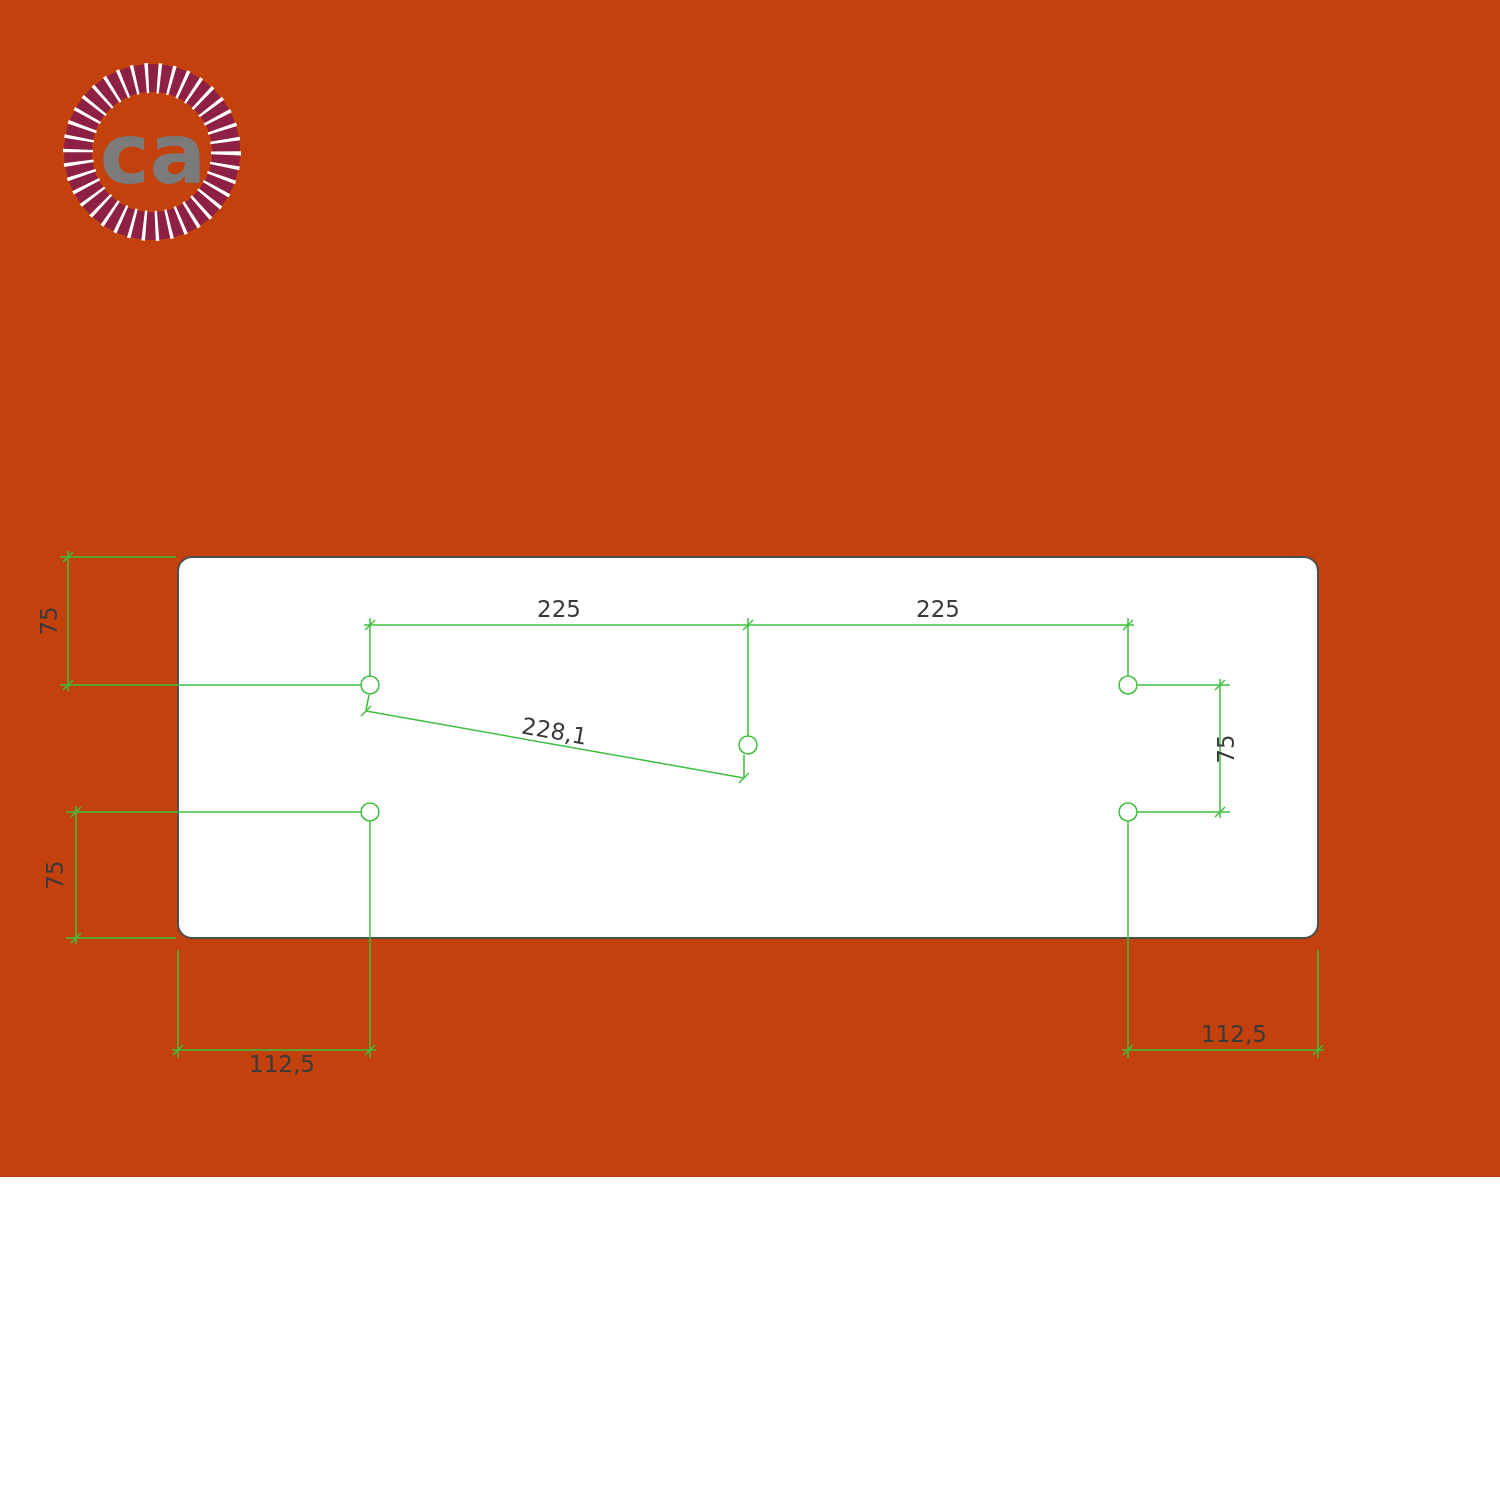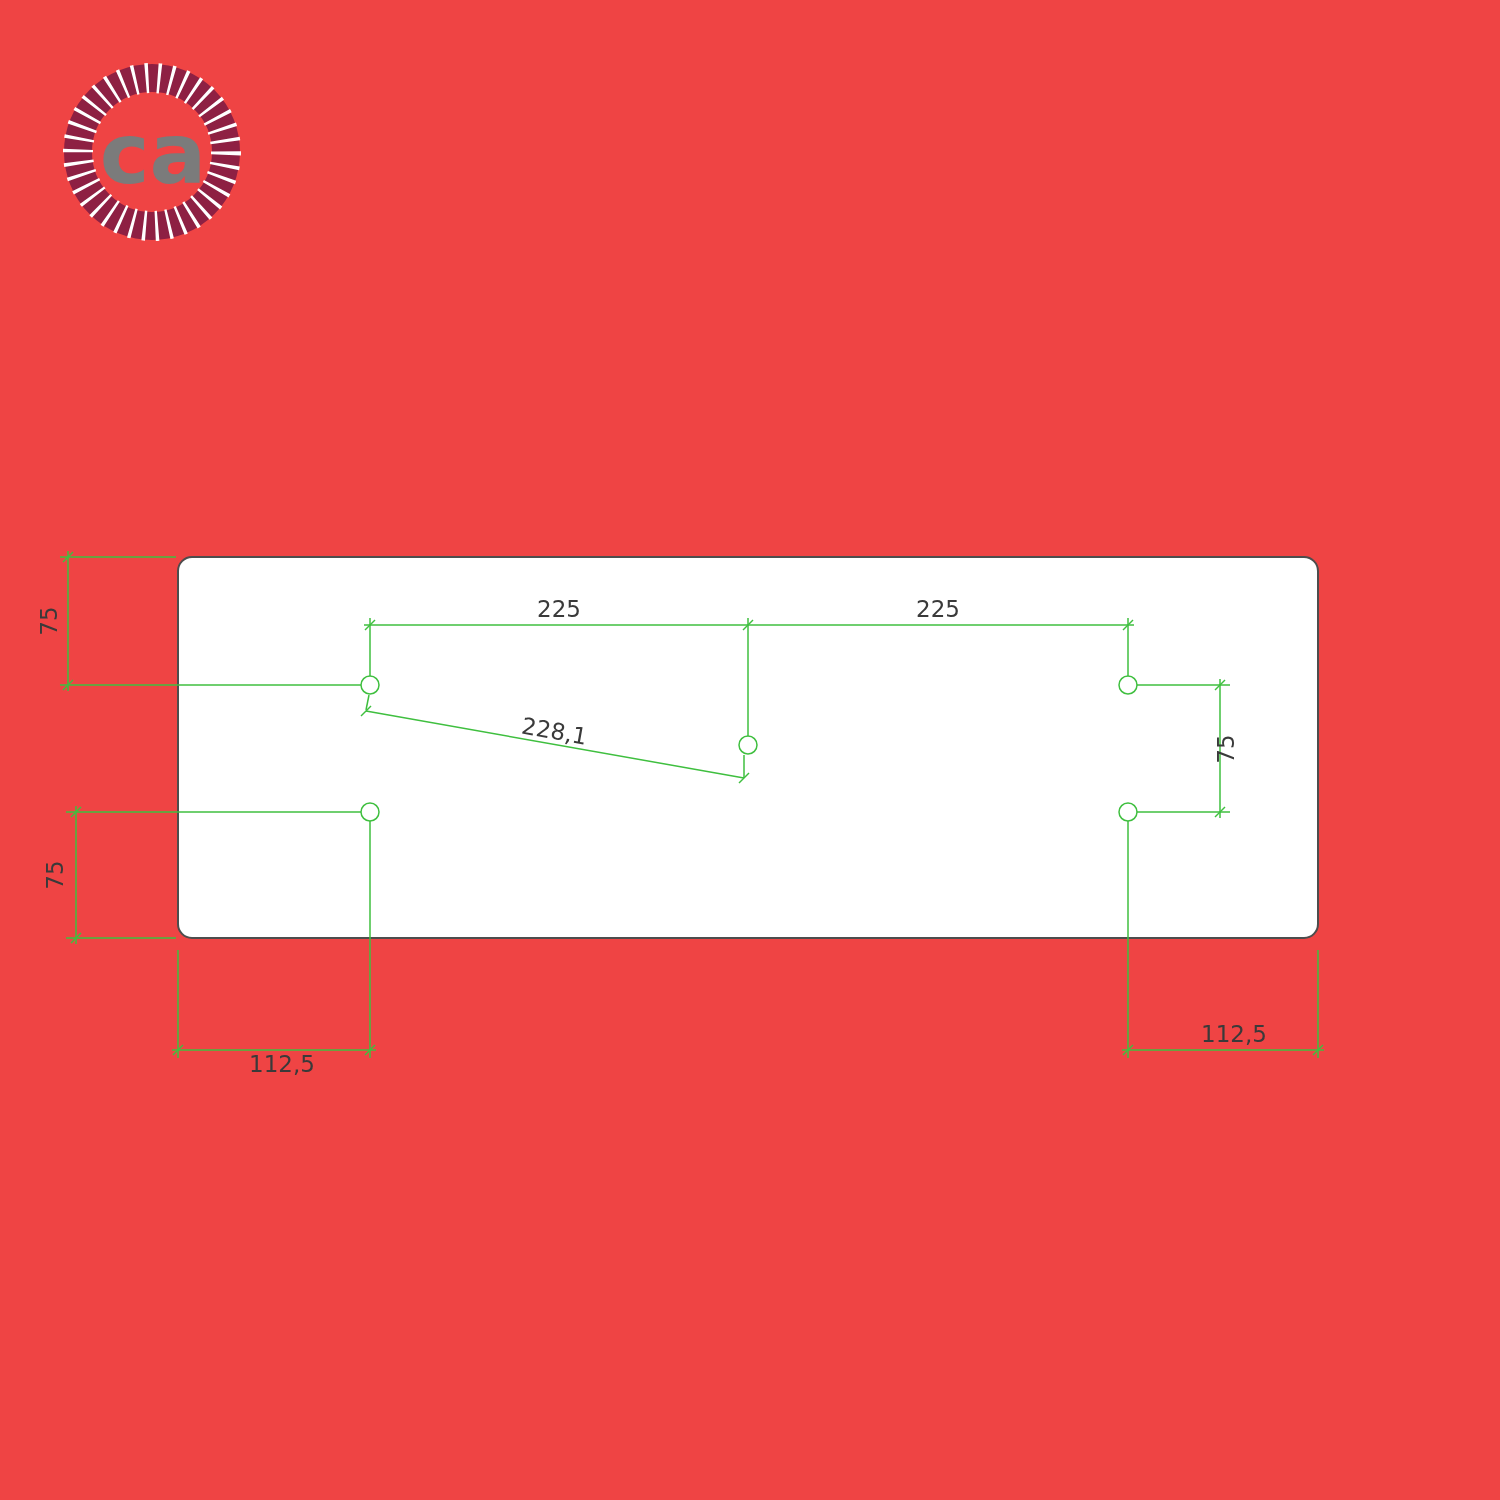--- a/index.html
+++ b/index.html
@@ -3,22 +3,22 @@
 <meta charset="utf-8">
 <style>
   html, body {
     margin: 0;
     padding: 0;
     background: #ffffff;
   }
   .canvas {
     position: relative;
     width: 1500px;
-    height: 1500px;
-    background: #ef4444;
+    height: 1177px;
+    background: #c2410c;
     overflow: hidden;
   }
   svg.scene {
     position: absolute;
     top: 0;
     left: 0;
   }
   .dim-text {
     font-family: "DejaVu Sans", "Liberation Sans", sans-serif;
     font-size: 23px;

